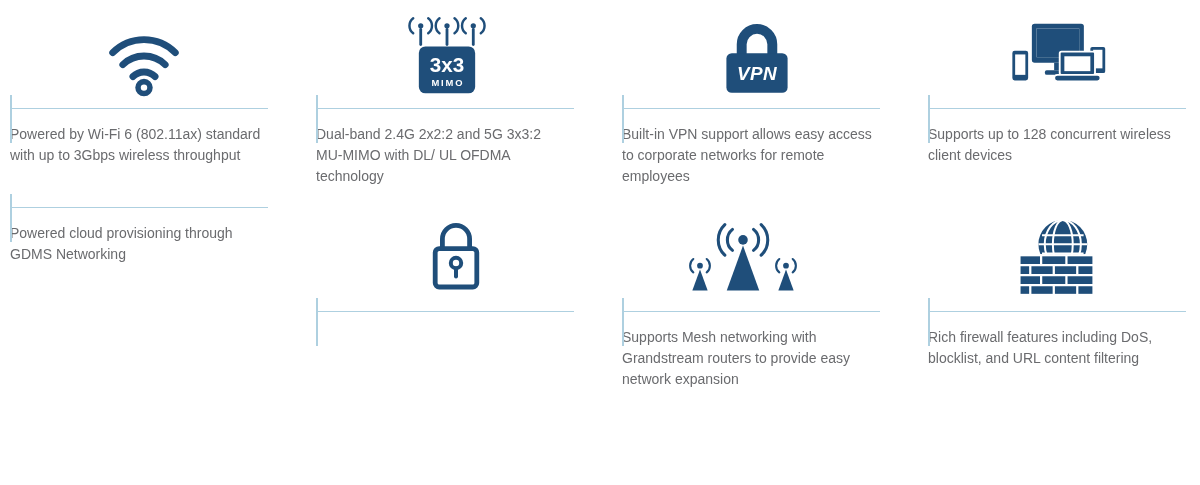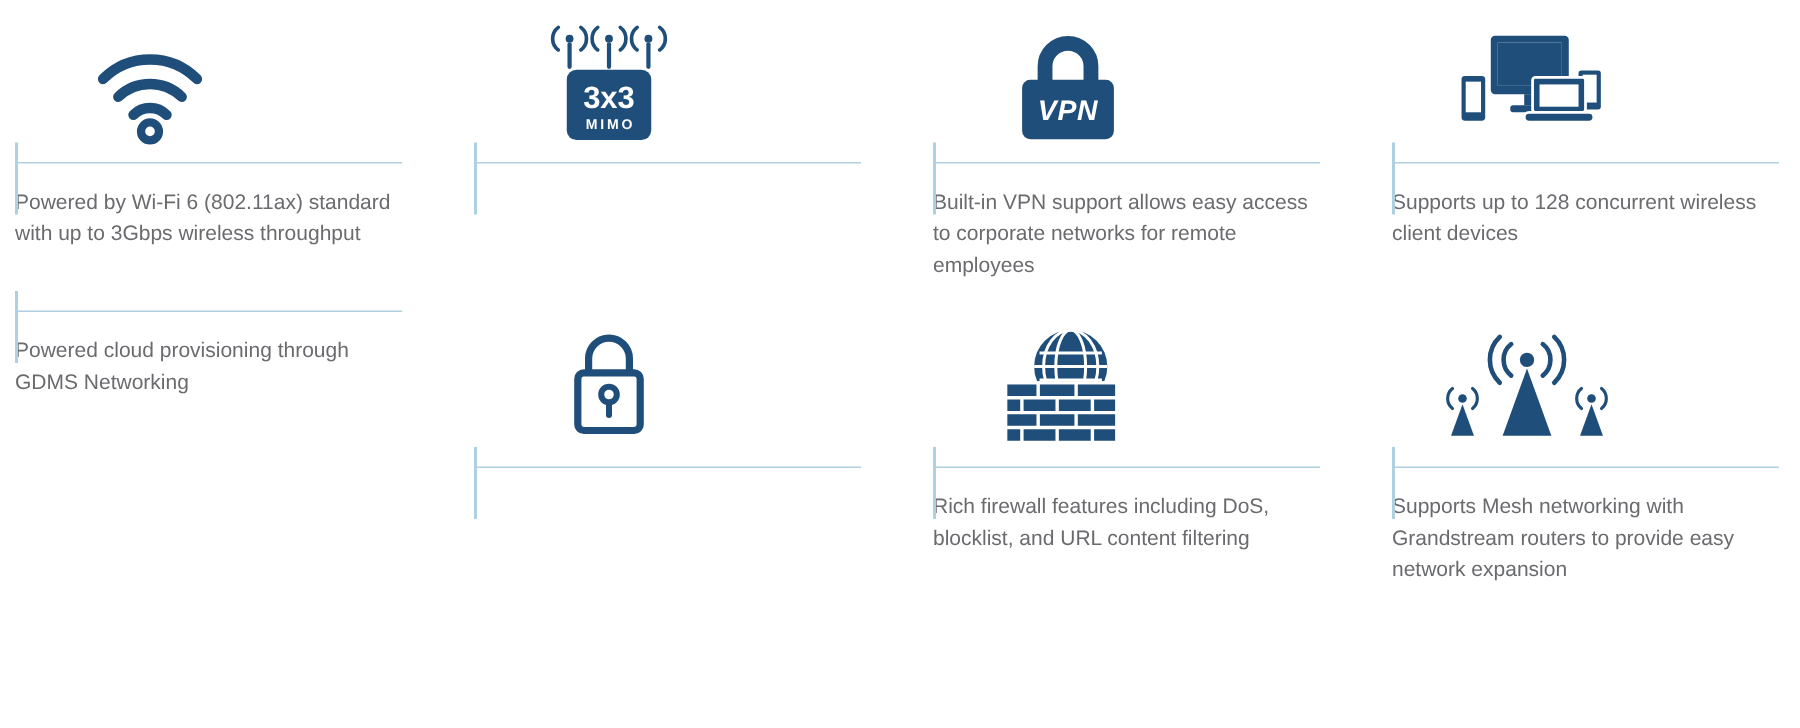--- a/index.html
+++ b/index.html
@@ -22,21 +22,21 @@
     row-gap:20px;
     padding:4px 14px 0 10px;
     width:1200px;
   }
   .cell{display:flex;flex-direction:column;}
   .icon-area{
     height:104px;
     width:180px;
     display:flex;
     align-items:flex-end;
-    justify-content:center;
+    justify-content:flex-end;
     padding-bottom:9px;
   }
   .divider{
     position:relative;
     border-top:1.5px solid var(--line);
     height:0;
     width:100%;
   }
   .divider::before{
     content:"";
@@ -102,20 +102,21 @@
             <path d="M60 12 A 10 10 0 0 1 60 28"></path>
           <path d="M72 28 A 10 10 0 0 1 72 12"></path>
             <path d="M88 12 A 10 10 0 0 1 88 28"></path>
         </g>
         <rect class="fillnavy" x="22" y="42" width="60" height="50" rx="7"></rect>
         <text class="badge-top" x="52" y="69">3x3</text>
         <text class="badge-bottom" x="53" y="84">MIMO</text>
       </svg>
     </div>
     <div class="divider"></div>
+    <p class="feat-text">Dual-band 2.4G 2x2:2 and 5G 3x3:2 MU-MIMO with DL/ UL OFDMA technology</p>
   </div>
 
   <div class="cell">
     <div class="icon-area">
       <svg width="90" height="88" viewBox="0 0 100 96">
         <path class="stroke" stroke-width="11" d="M33 50 L33 36 A 17 17 0 0 1 67 36 L67 50"></path>
         <rect class="fillnavy" x="16" y="46" width="68" height="44" rx="6"></rect>
         <text class="vpn-label" x="50" y="76">VPN</text>
       </svg>
     </div>
@@ -156,20 +157,52 @@
   <div class="cell">
     <div class="icon-area">
       <svg width="80" height="94" viewBox="0 0 100 100">
         <path class="stroke" stroke-width="6" d="M33 44 V30 A 17 17 0 0 1 67 30 V44"></path>
         <rect class="stroke" stroke-width="6" x="24" y="42" width="52" height="48" rx="5"></rect>
         <circle class="stroke" stroke-width="5" cx="50" cy="60" r="6.5"></circle>
         <path class="stroke" stroke-width="5" stroke-linecap="round" d="M50 67 V77"></path>
       </svg>
     </div>
     <div class="divider"></div>
+  </div>
+
+  <div class="cell">
+    <div class="icon-area">
+      <svg width="118" height="86" viewBox="0 0 120 90">
+
+        <circle class="fillnavy" cx="60" cy="25" r="5"></circle>
+        <polygon class="fillnavy" points="60,31 43,78 77,78"></polygon>
+        <g class="stroke" stroke-width="3.2" stroke-linecap="round">
+          <path d="M49 36 A 14 14 0 0 1 49 14"></path>
+          <path d="M41 41 A 22 22 0 0 1 41 9"></path>
+          <path d="M71 14 A 14 14 0 0 1 71 36"></path>
+          <path d="M79 9 A 22 22 0 0 1 79 41"></path>
+        </g>
+
+        <circle class="fillnavy" cx="15" cy="52" r="3"></circle>
+        <polygon class="fillnavy" points="15,56 7,78 23,78"></polygon>
+        <g class="stroke" stroke-width="2.2" stroke-linecap="round">
+          <path d="M8 59 A 9 9 0 0 1 8 45"></path>
+          <path d="M22 45 A 9 9 0 0 1 22 59"></path>
+        </g>
+
+        <circle class="fillnavy" cx="105" cy="52" r="3"></circle>
+        <polygon class="fillnavy" points="105,56 97,78 113,78"></polygon>
+        <g class="stroke" stroke-width="2.2" stroke-linecap="round">
+          <path d="M98 59 A 9 9 0 0 1 98 45"></path>
+          <path d="M112 45 A 9 9 0 0 1 112 59"></path>
+        </g>
+      </svg>
+    </div>
+    <div class="divider"></div>
+    <p class="feat-text">Supports Mesh networking with Grandstream routers to provide easy network expansion</p>
   </div>
 
   <div class="cell">
     <div class="icon-area">
       <svg width="94" height="90" viewBox="0 0 104 96">
 
         <circle class="fillnavy" cx="54" cy="34" r="27"></circle>
         <g stroke="#ffffff" stroke-width="2.2" fill="none">
           <ellipse cx="54" cy="34" rx="11" ry="27"></ellipse>
           <ellipse cx="54" cy="34" rx="20" ry="27"></ellipse>
@@ -193,45 +226,13 @@
           <path d="M18 79 V90"></path>
             <path d="M44 79 V90"></path>
             <path d="M70 79 V90"></path>
         </g>
       </svg>
     </div>
     <div class="divider"></div>
     <p class="feat-text">Rich firewall features including DoS, blocklist, and URL content filtering</p>
   </div>
 
-  <div class="cell">
-    <div class="icon-area">
-      <svg width="118" height="86" viewBox="0 0 120 90">
-
-        <circle class="fillnavy" cx="60" cy="25" r="5"></circle>
-        <polygon class="fillnavy" points="60,31 43,78 77,78"></polygon>
-        <g class="stroke" stroke-width="3.2" stroke-linecap="round">
-          <path d="M49 36 A 14 14 0 0 1 49 14"></path>
-          <path d="M41 41 A 22 22 0 0 1 41 9"></path>
-          <path d="M71 14 A 14 14 0 0 1 71 36"></path>
-          <path d="M79 9 A 22 22 0 0 1 79 41"></path>
-        </g>
-
-        <circle class="fillnavy" cx="15" cy="52" r="3"></circle>
-        <polygon class="fillnavy" points="15,56 7,78 23,78"></polygon>
-        <g class="stroke" stroke-width="2.2" stroke-linecap="round">
-          <path d="M8 59 A 9 9 0 0 1 8 45"></path>
-          <path d="M22 45 A 9 9 0 0 1 22 59"></path>
-        </g>
-
-        <circle class="fillnavy" cx="105" cy="52" r="3"></circle>
-        <polygon class="fillnavy" points="105,56 97,78 113,78"></polygon>
-        <g class="stroke" stroke-width="2.2" stroke-linecap="round">
-          <path d="M98 59 A 9 9 0 0 1 98 45"></path>
-          <path d="M112 45 A 9 9 0 0 1 112 59"></path>
-        </g>
-      </svg>
-    </div>
-    <div class="divider"></div>
-    <p class="feat-text">Supports Mesh networking with Grandstream routers to provide easy network expansion</p>
-  </div>
-
 </div>
 
 </body></html>

